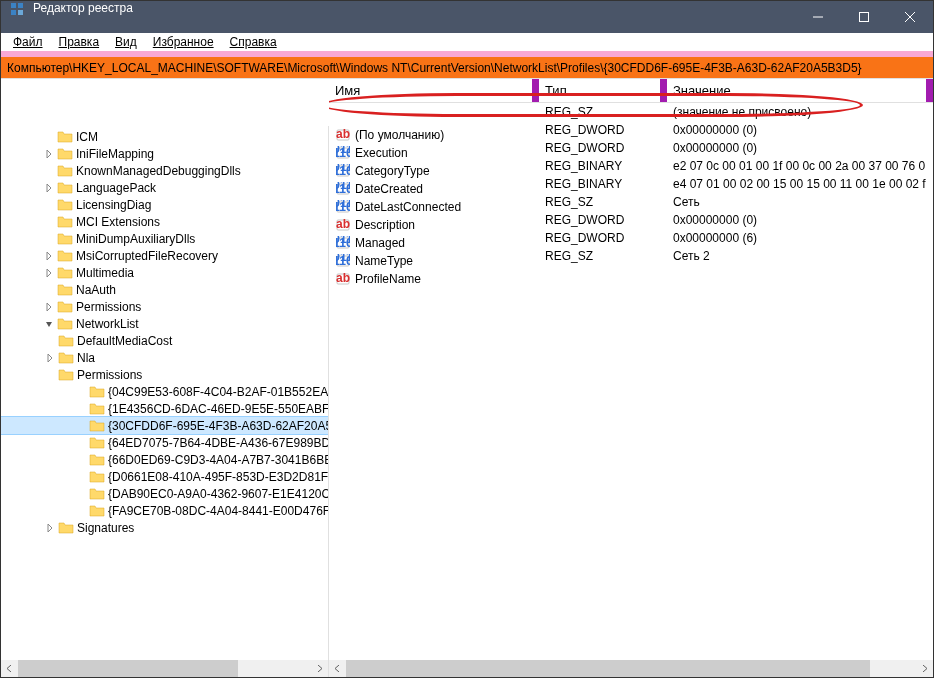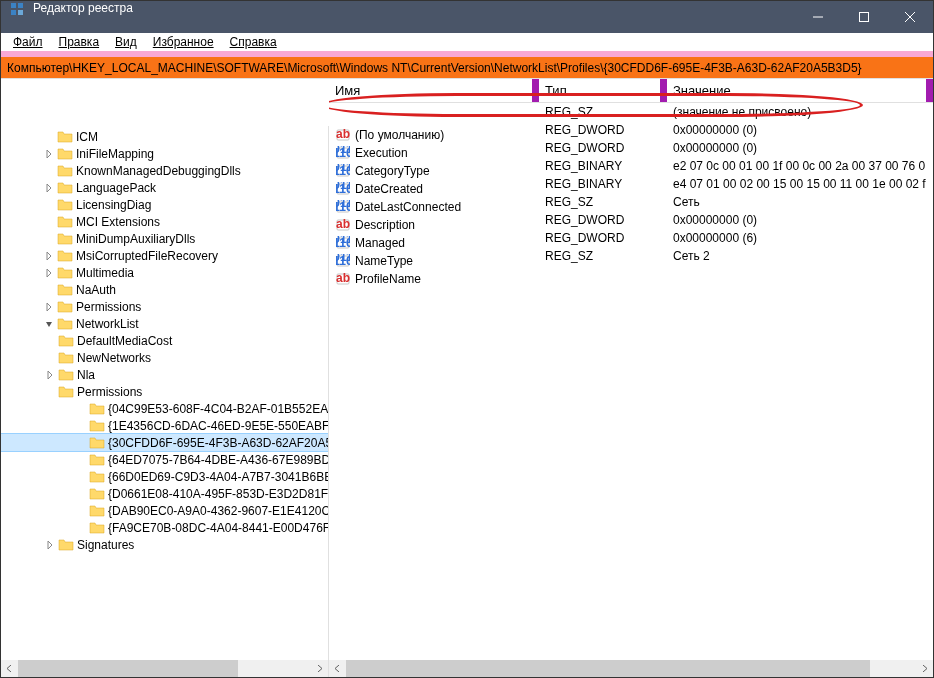--- a/index.html
+++ b/index.html
@@ -238,29 +238,20 @@
         <div class="tree-item indent-2">
           <span class="expander"></span>
           <span class="folder-icon">
             <svg width="16" height="14" viewBox="0 0 16 14">
               <path d="M1 3 L1 12 L15 12 L15 4 L7 4 L6 2 L1 2 Z" fill="#ffd96a" stroke="#d9a520" stroke-width="0.5"></path>
             </svg>
           </span>
           <span class="label">DefaultMediaCost</span>
         </div>
         <div class="tree-item indent-2">
-          <span class="expander"></span>
-          <span class="folder-icon">
-            <svg width="16" height="14" viewBox="0 0 16 14">
-              <path d="M1 3 L1 12 L15 12 L15 4 L7 4 L6 2 L1 2 Z" fill="#ffd96a" stroke="#d9a520" stroke-width="0.5"></path>
-            </svg>
-          </span>
-          <span class="label">NewNetworks</span>
-        </div>
-        <div class="tree-item indent-2">
           <span class="expander">
             <svg width="8" height="8" viewBox="0 0 8 8">
               <path d="M2 0 L6 4 L2 8 Z" fill="none" stroke="#888" stroke-width="1"></path>
             </svg>
           </span>
           <span class="folder-icon">
             <svg width="16" height="14" viewBox="0 0 16 14">
               <path d="M1 3 L1 12 L15 12 L15 4 L7 4 L6 2 L1 2 Z" fill="#ffd96a" stroke="#d9a520" stroke-width="0.5"></path>
             </svg>
           </span>

